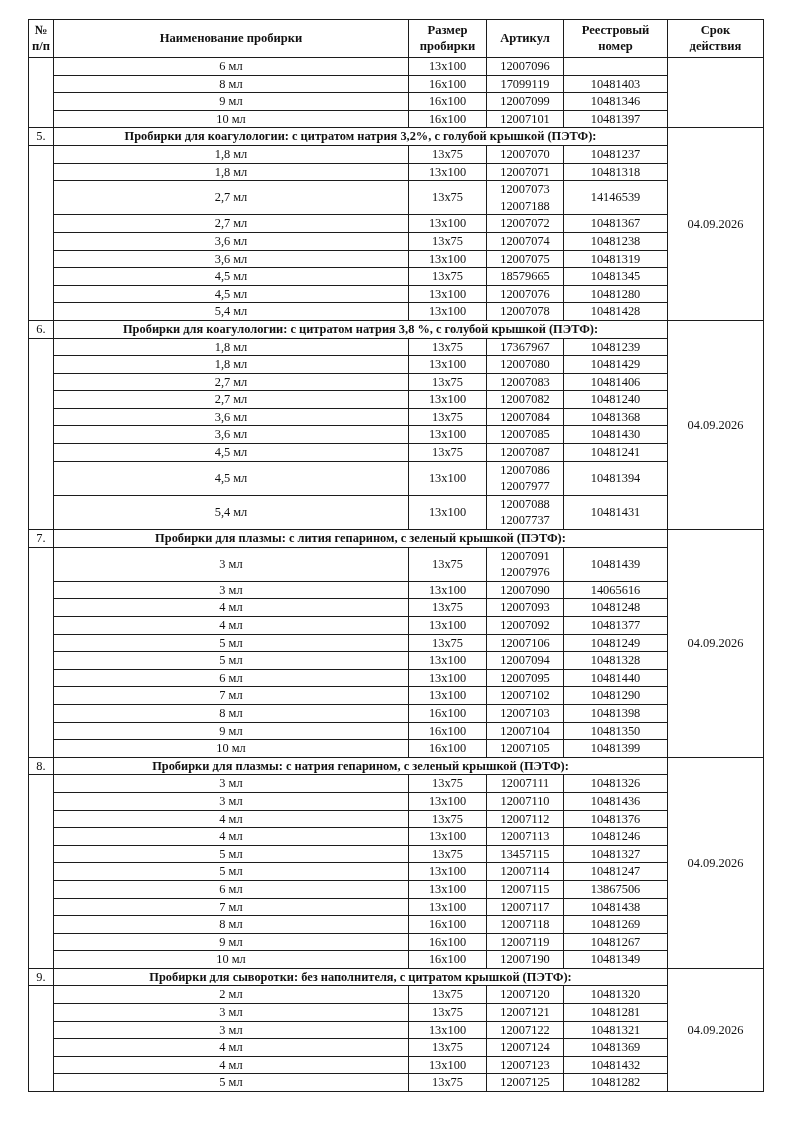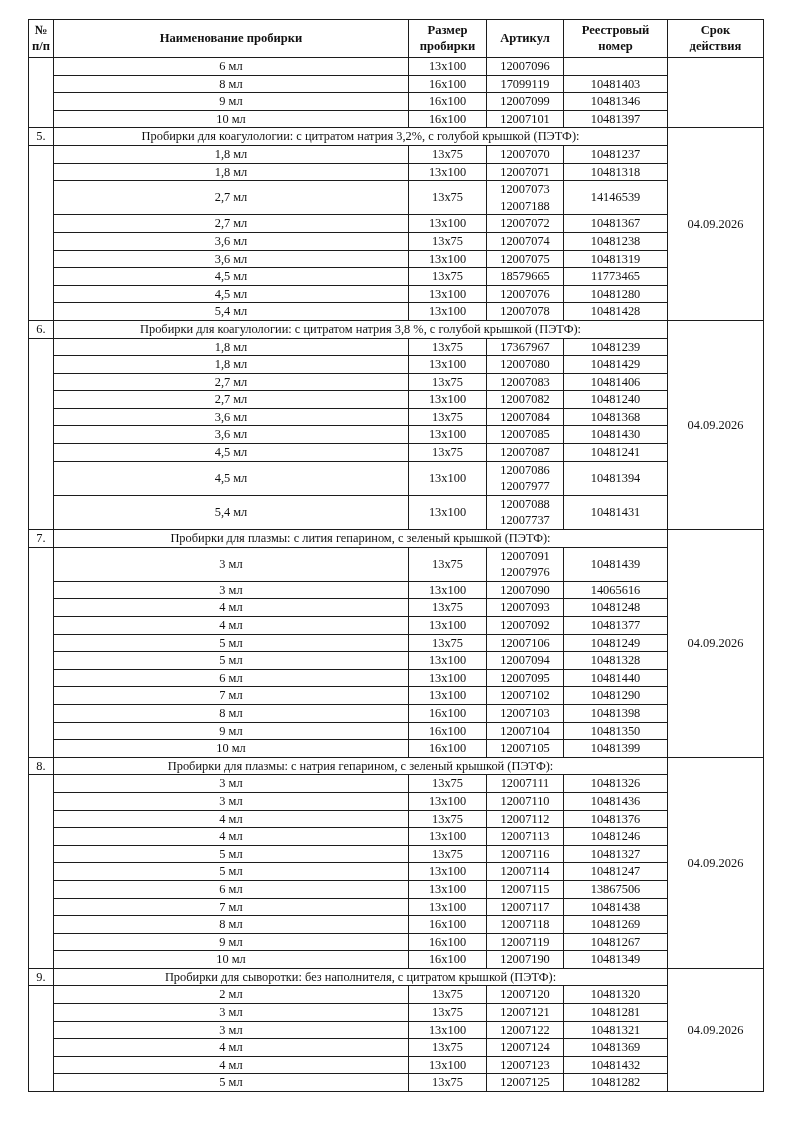--- a/index.html
+++ b/index.html
@@ -43,21 +43,21 @@
     vertical-align: middle;
   }
   .num-cell {
     text-align: center;
   }
   .name-cell {
     text-align: left;
     padding-left: 5px;
   }
   .title-cell {
-    font-weight: normal;
+    font-weight: bold;
     text-align: center;
   }
   .article-cell {
     white-space: pre-line;
   }
   .validity-cell {
     text-align: center;
   }
 </style>
 </head>
@@ -154,21 +154,21 @@
         <tr>
           <td class="name-cell">3,6 мл</td>
           <td class="size-cell">13x100</td>
           <td class="article-cell">12007075</td>
           <td class="registry-cell">10481319</td>
         </tr>
         <tr>
           <td class="name-cell">4,5 мл</td>
           <td class="size-cell">13x75</td>
           <td class="article-cell">18579665</td>
-          <td class="registry-cell">11773465</td>
+          <td class="registry-cell">10481345</td>
         </tr>
         <tr>
           <td class="name-cell">4,5 мл</td>
           <td class="size-cell">13x100</td>
           <td class="article-cell">12007076</td>
           <td class="registry-cell">10481280</td>
         </tr>
         <tr>
           <td class="name-cell">5,4 мл</td>
           <td class="size-cell">13x100</td>
@@ -336,21 +336,21 @@
         </tr>
         <tr>
           <td class="name-cell">4 мл</td>
           <td class="size-cell">13x100</td>
           <td class="article-cell">12007113</td>
           <td class="registry-cell">10481246</td>
         </tr>
         <tr>
           <td class="name-cell">5 мл</td>
           <td class="size-cell">13x75</td>
-          <td class="article-cell">12007116</td>
+          <td class="article-cell">13457115</td>
           <td class="registry-cell">10481327</td>
         </tr>
         <tr>
           <td class="name-cell">5 мл</td>
           <td class="size-cell">13x100</td>
           <td class="article-cell">12007114</td>
           <td class="registry-cell">10481247</td>
         </tr>
         <tr>
           <td class="name-cell">6 мл</td>

